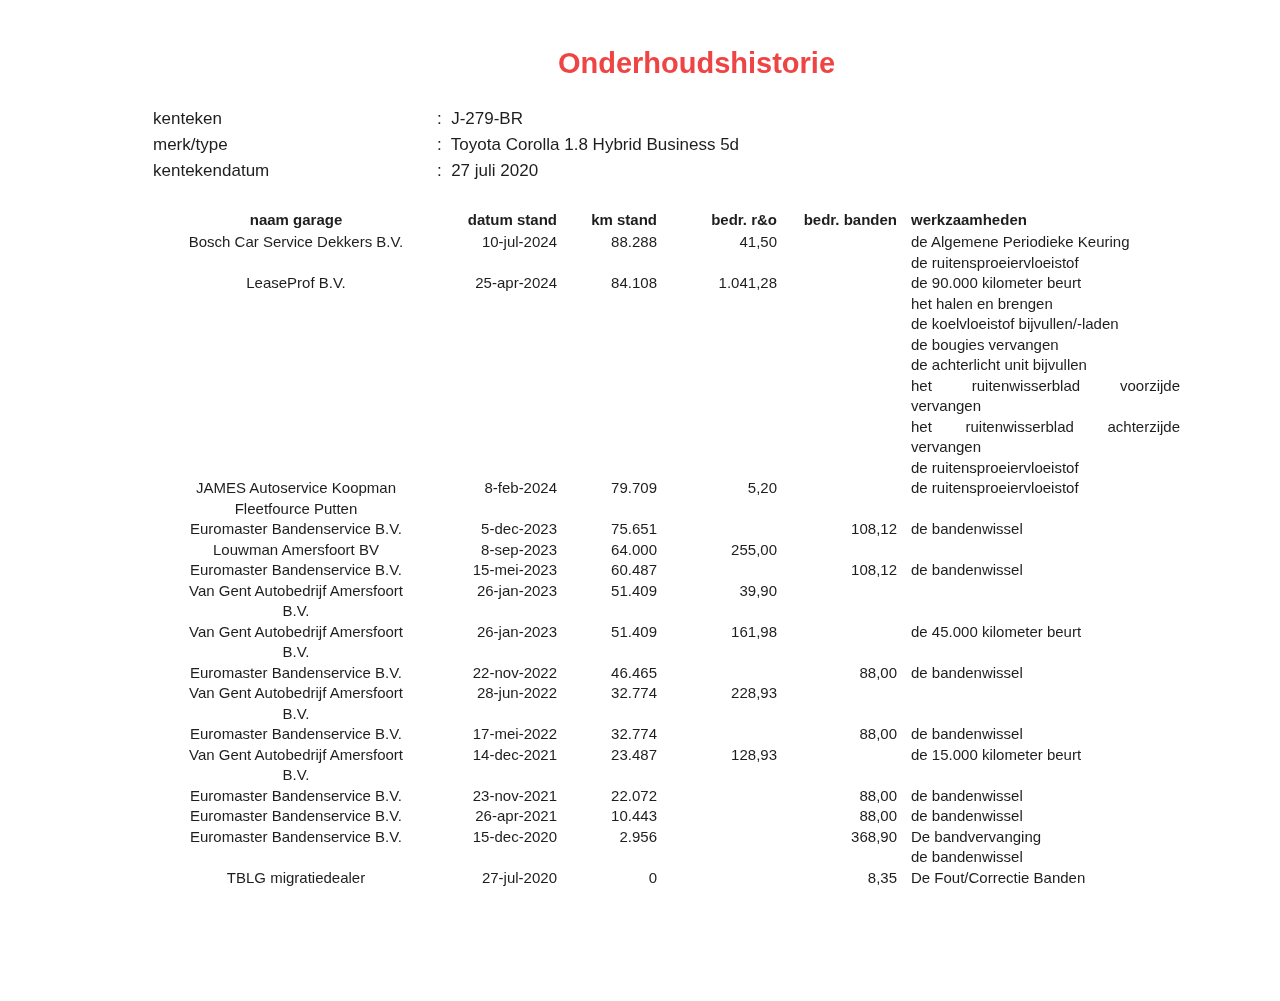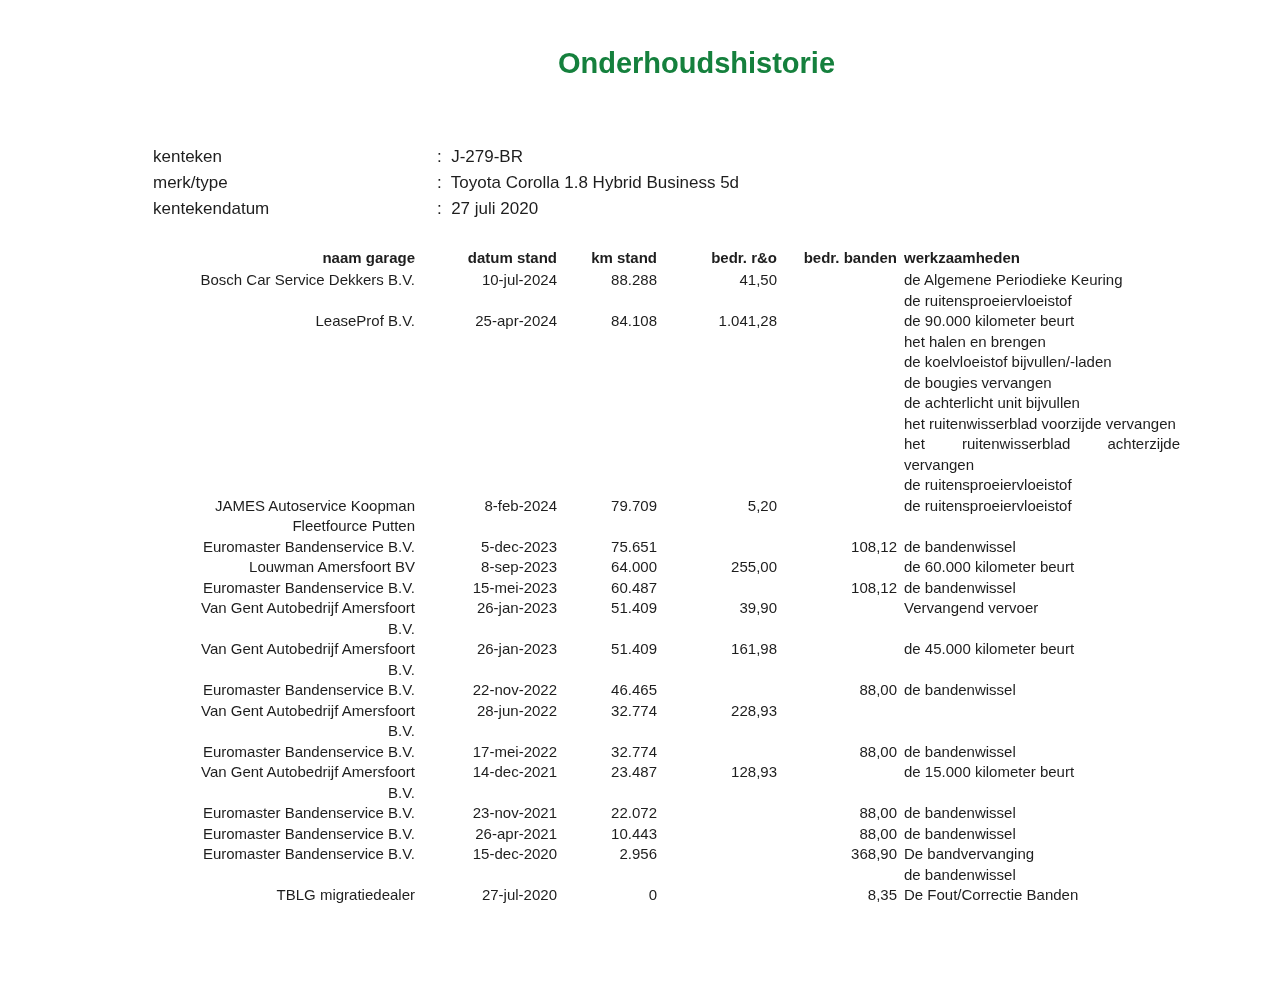--- a/index.html
+++ b/index.html
@@ -20,24 +20,24 @@
     width: 1280px;
     padding: 48px 20px 0 153px;
   }
   .doc-title {
     width: 1087px;
     margin: 0;
     text-align: center;
     font-size: 29px;
     font-weight: bold;
     line-height: 1.1;
-    color: #15803d;
+    color: #ef4444;
   }
   .info {
-    margin-top: 64px;
+    margin-top: 26px;
     font-size: 17px;
     line-height: 26px;
   }
   .info-row {
     display: grid;
     grid-template-columns: 284px 1fr;
   }
   .info-value {
     white-space: pre-wrap;
   }
@@ -51,28 +51,28 @@
     display: grid;
     grid-template-columns: 284px 120px 100px 120px 120px 1fr;
     align-items: start;
   }
   .thead {
     font-weight: bold;
     margin-bottom: 2px;
   }
   .c-garage {
     padding-right: 22px;
-    text-align: right;
+    text-align: center;
     margin-left: 24px;
   }
   .c-date, .c-km, .c-ro, .c-banden {
     text-align: right;
   }
   .c-work {
-    padding-left: 7px;
+    padding-left: 14px;
     text-align: left;
   }
   .work-line {
     text-align: justify;
   }
 </style>
 </head>
 <body>
 
 <div class="page">
@@ -157,45 +157,39 @@
             <div class="work-line">de bandenwissel</div>
           </div>
   </div>
 
   <div class="trow">
     <div class="c-garage">Louwman Amersfoort BV</div>
     <div class="c-date">8-sep-2023</div>
     <div class="c-km">64.000</div>
     <div class="c-ro">255,00</div>
     <div class="c-banden"></div>
-    <div class="c-work">
-            <div class="work-line">de 60.000 kilometer beurt</div>
-          </div>
   </div>
 
   <div class="trow">
     <div class="c-garage">Euromaster Bandenservice B.V.</div>
     <div class="c-date">15-mei-2023</div>
     <div class="c-km">60.487</div>
     <div class="c-ro"></div>
     <div class="c-banden">108,12</div>
     <div class="c-work">
             <div class="work-line">de bandenwissel</div>
           </div>
   </div>
 
   <div class="trow">
     <div class="c-garage">Van Gent Autobedrijf Amersfoort B.V.</div>
     <div class="c-date">26-jan-2023</div>
     <div class="c-km">51.409</div>
     <div class="c-ro">39,90</div>
     <div class="c-banden"></div>
-    <div class="c-work">
-            <div class="work-line">Vervangend vervoer</div>
-          </div>
   </div>
 
   <div class="trow">
     <div class="c-garage">Van Gent Autobedrijf Amersfoort B.V.</div>
     <div class="c-date">26-jan-2023</div>
     <div class="c-km">51.409</div>
     <div class="c-ro">161,98</div>
     <div class="c-banden"></div>
     <div class="c-work">
             <div class="work-line">de 45.000 kilometer beurt</div>

